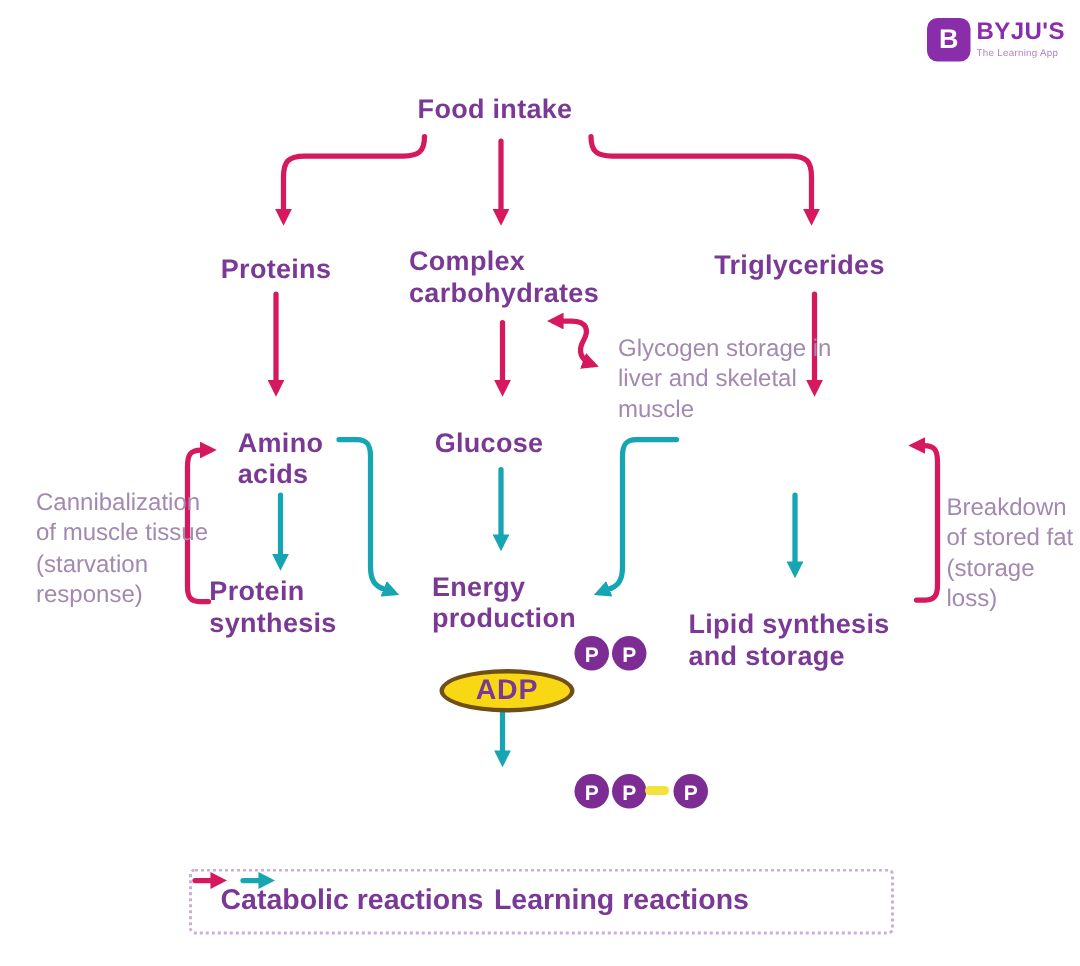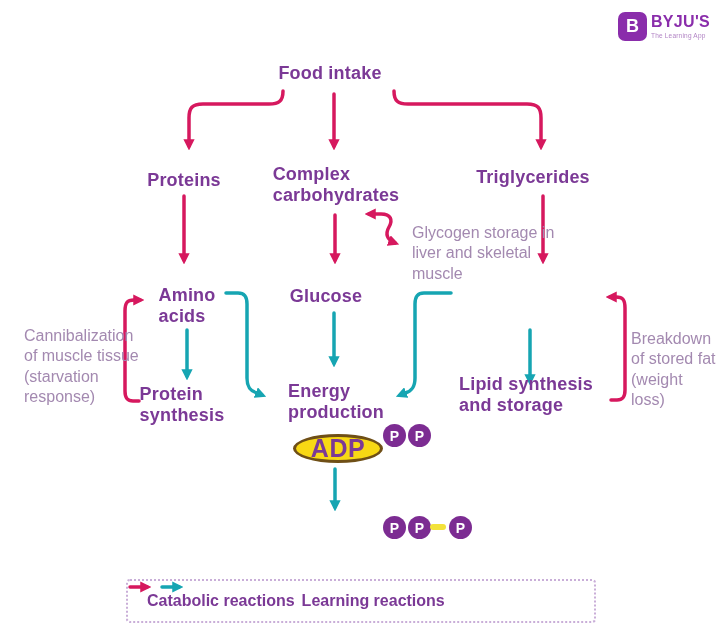--- a/index.html
+++ b/index.html
@@ -17,34 +17,34 @@
     font-weight:bold;font-size:18px;line-height:1.15;color:var(--label);
     text-align:left;white-space:pre-line;letter-spacing:0.2px;
   }
   .note{
     position:absolute;font-size:16px;line-height:1.28;color:var(--note);
     white-space:pre-line;font-weight:normal;
   }
   .pill{
     position:absolute;background:var(--yellow);border:3px solid var(--pillBorder);
     border-radius:50%;display:flex;align-items:center;justify-content:center;
-    font-weight:bold;font-size:25px;color:var(--label);letter-spacing:0.5px;
+    font-weight:bold;font-size:19px;color:var(--label);letter-spacing:0.5px;margin-top:12px;
   }
   .pcircle{
     position:absolute;width:23px;height:23px;border-radius:50%;
     background:var(--pPurple);color:#ffffff;font-weight:bold;font-size:14px;
     display:flex;align-items:center;justify-content:center;
   }
   .pdash{position:absolute;width:16px;height:6px;border-radius:3px;background:var(--dashYellow);}
   #legend{
     position:absolute;left:126px;top:579px;width:470px;height:44px;
     border:2px dotted var(--legendBorder);border-radius:4px;
     display:flex;align-items:center;box-sizing:border-box;padding-left:12px;
   }
-  .legend-label{font-weight:bold;font-size:16px;color:var(--label);margin-left:7px;}
+  .legend-label{font-weight:bold;font-size:19px;color:var(--label);margin-left:7px;}
   .legend-gap{margin-left:32px;}
   #logo{position:absolute;left:618px;top:12px;display:flex;align-items:flex-start;}
   #logo-badge{
     width:29px;height:29px;background:var(--logoPurple);border-radius:7px;
     display:flex;align-items:center;justify-content:center;
     color:#ffffff;font-weight:bold;font-size:18px;
   }
   #logo-textcol{margin-left:4px;display:flex;flex-direction:column;}
   #logo-brand{font-weight:bold;font-size:16px;color:var(--logoPurple);letter-spacing:0.3px;line-height:1.05;margin-top:2px;}
   #logo-tagline{font-size:6.5px;color:var(--logoTagline);margin-top:1px;letter-spacing:0.2px;}
@@ -95,33 +95,33 @@
   <div class="node" style="left:533px;top:177px;">Triglycerides</div>
   <div class="node" style="left:336px;top:185px;">Complex
 carbohydrates</div>
   <div class="node" style="left:187px;top:306px;">Amino
 acids</div>
   <div class="node" style="left:326px;top:296px;">Glucose</div>
   <div class="node" style="left:182px;top:405px;">Protein
 synthesis</div>
   <div class="node" style="left:336px;top:402px;">Energy
 production</div>
-  <div class="node" style="left:526px;top:395px;">Lipid synthesis
+  <div class="node" style="left:526px;top:427px;">Lipid synthesis
 and storage</div>
 
   <div class="note" style="left:412px;top:223px;">Glycogen storage in
 liver and skeletal
 muscle</div>
   <div class="note" style="left:24px;top:326px;">Cannibalization
 of muscle tissue
 (starvation
 response)</div>
   <div class="note" style="left:631px;top:329px;">Breakdown
 of stored fat
-(weight loss)</div>
+(storage loss)</div>
 
   <div class="pill" style="left:293px;top:434px;width:84px;height:23px;">ADP</div>
   <div class="pcircle" style="left:383px;top:424px;">P</div>
   <div class="pcircle" style="left:408px;top:424px;">P</div>
 
   <div class="pcircle" style="left:383px;top:516px;">P</div>
   <div class="pcircle" style="left:408px;top:516px;">P</div>
   <div class="pdash" style="left:430px;top:524px;"></div>
   <div class="pcircle" style="left:449px;top:516px;">P</div>
 

